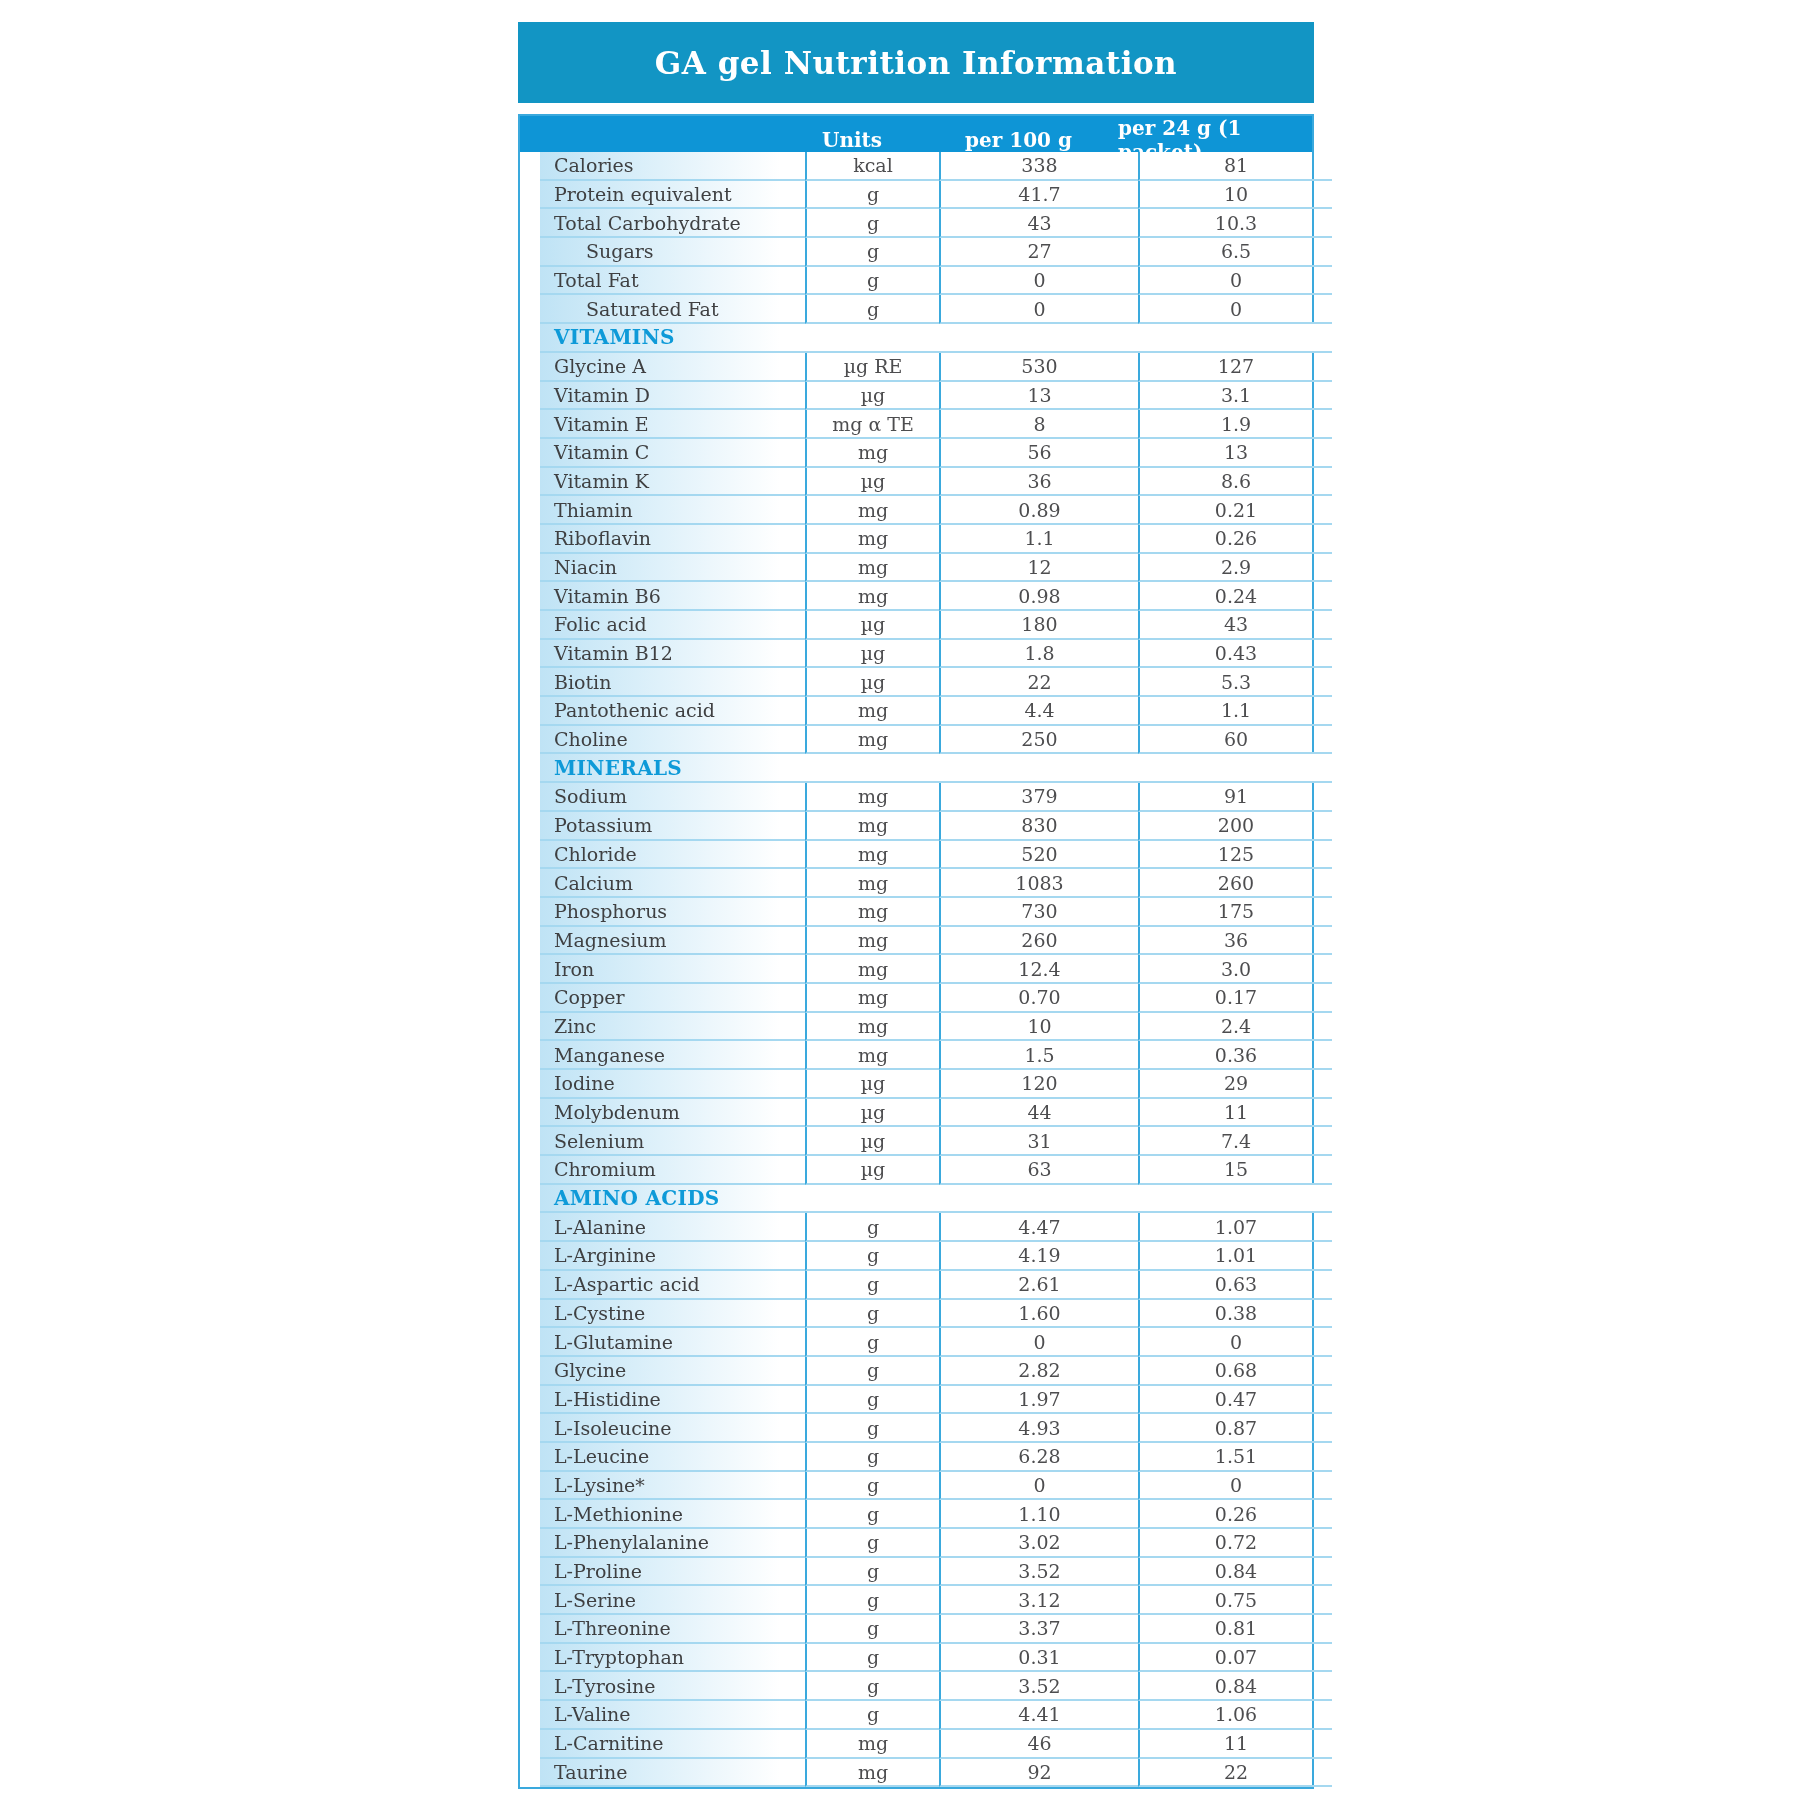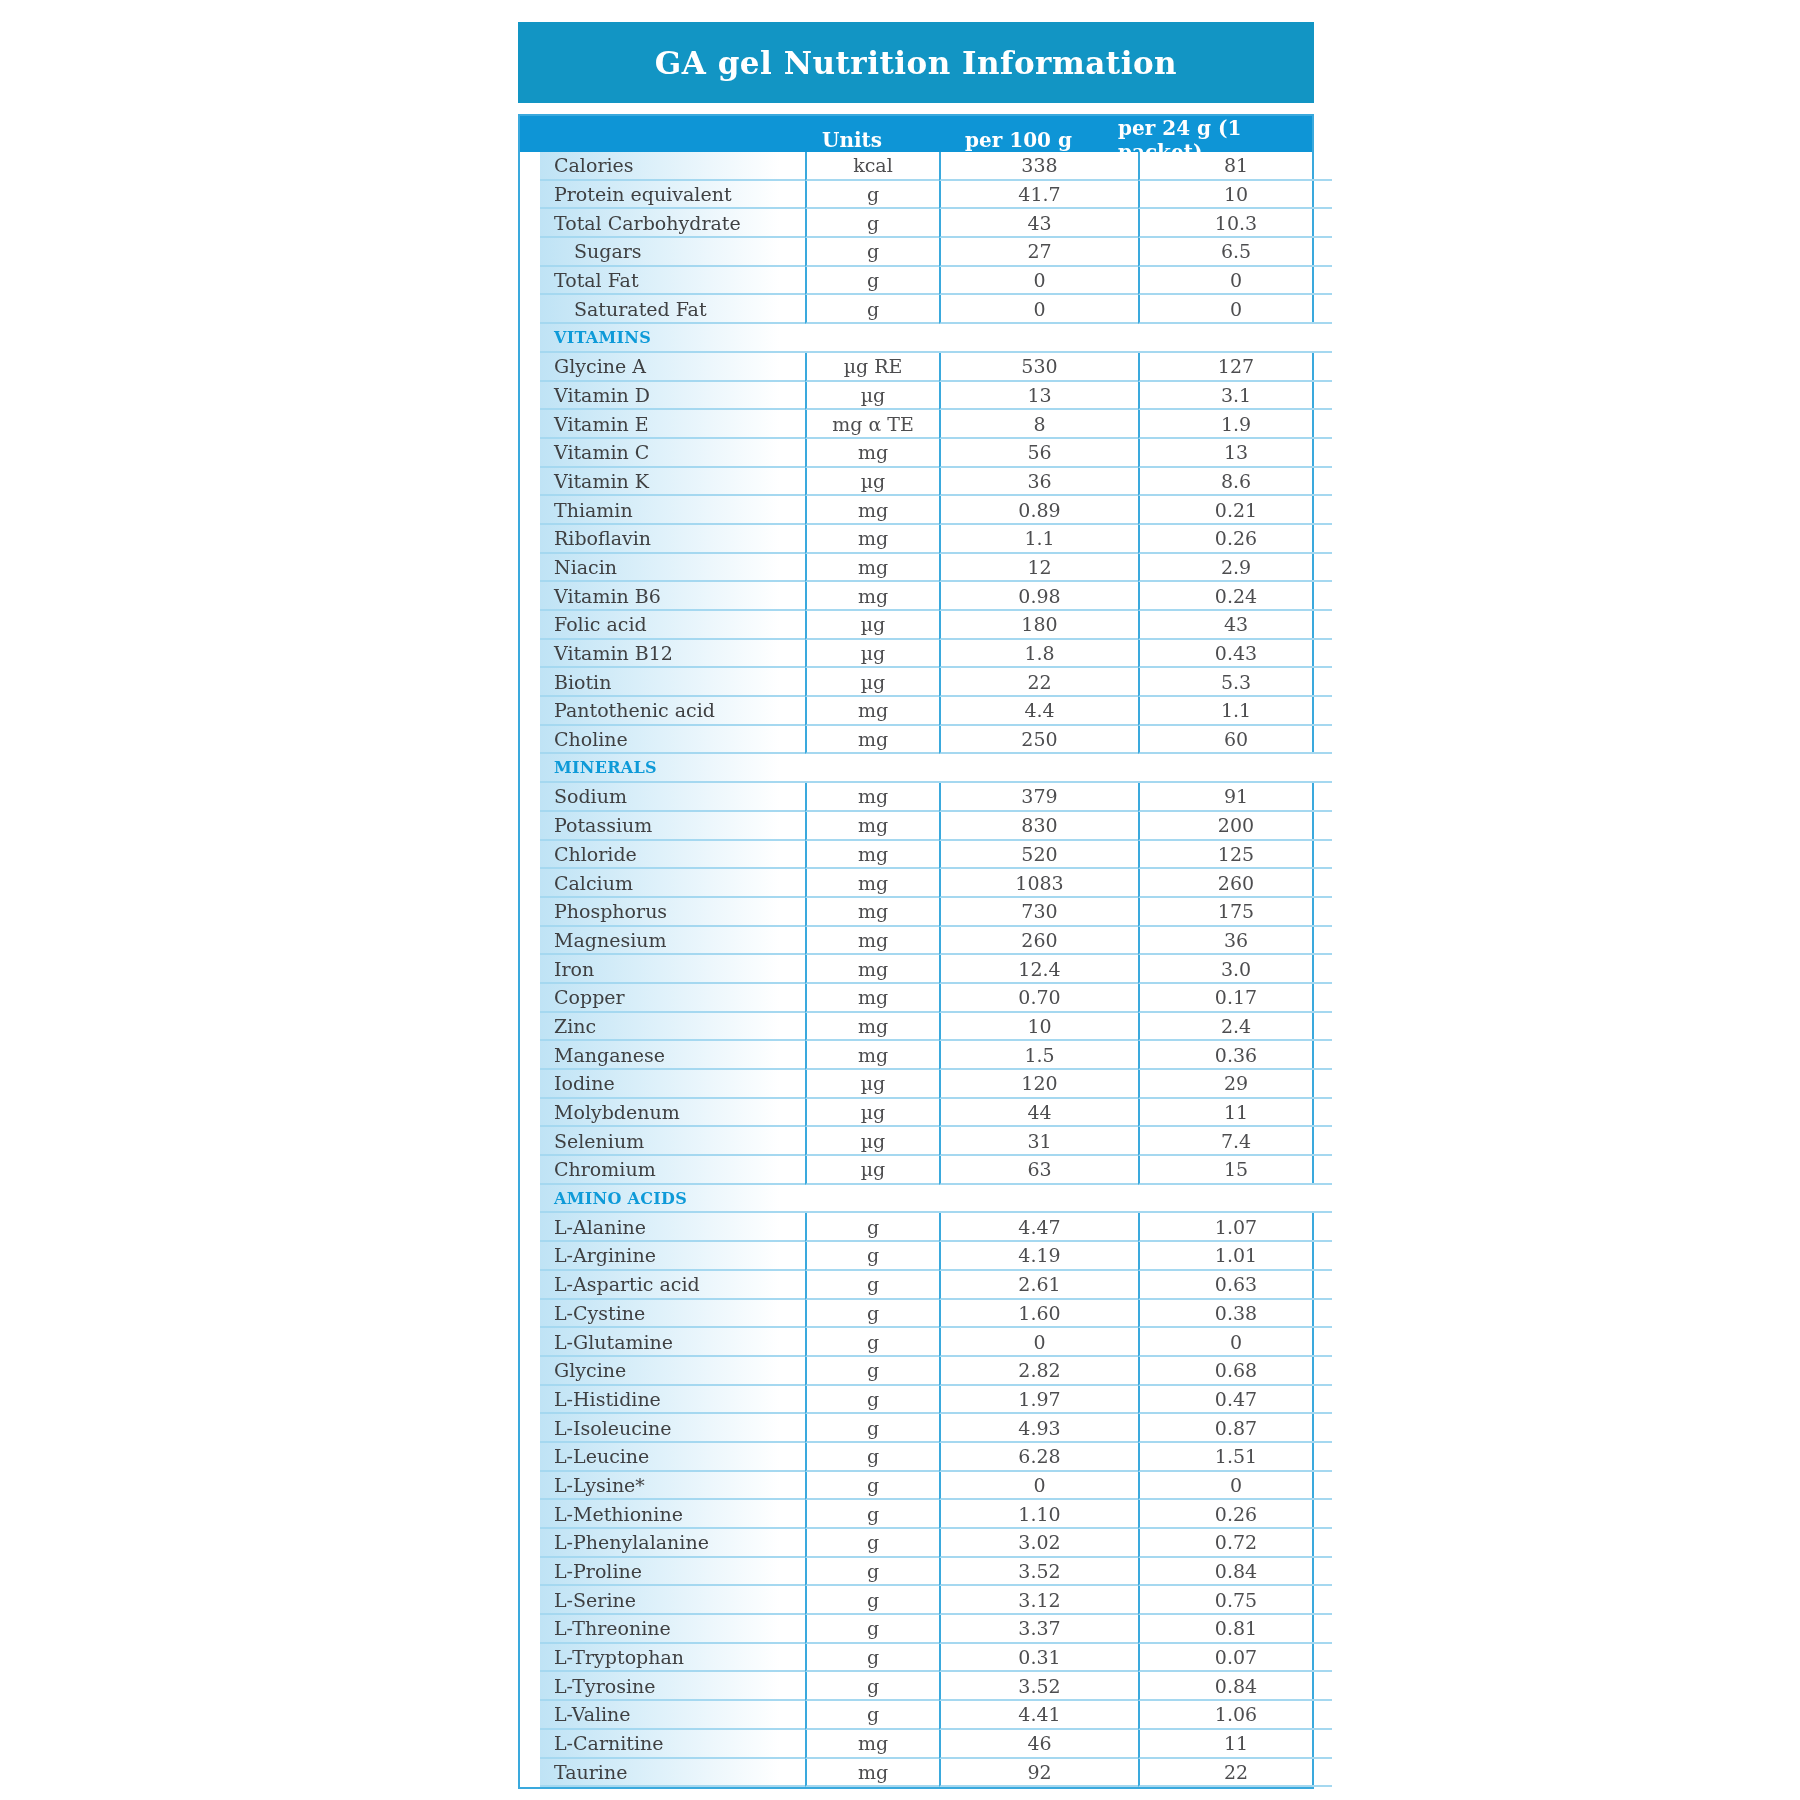--- a/index.html
+++ b/index.html
@@ -43,26 +43,26 @@
   .c{
     display:flex;align-items:center;
     border-bottom:2px solid var(--border-light);
     font-size:19px;color:var(--val-text);
     overflow:hidden;white-space:nowrap;
   }
   .c.name{
     padding-left:14px;color:var(--text);
     background:linear-gradient(90deg,var(--grad-start) 0px,#ffffff 240px);
   }
-  .c.name.indent{padding-left:34px;}
+  .c.name.indent{padding-left:46px;}
   .c.unit,.c.val{justify-content:center;border-left:2px solid var(--border-strong);}
   .c.section{
     grid-column:1 / -1;padding-left:14px;
     background:linear-gradient(90deg,var(--grad-start) 0px,#ffffff 240px);
-    color:var(--section-label);font-weight:bold;font-size:16px;letter-spacing:0.3px;
+    color:var(--section-label);font-weight:bold;font-size:20px;letter-spacing:0.3px;
   }
 </style>
 </head>
 <body>
 
 <div class="panel">
   <div class="title-bar">
     <span>GA gel Nutrition Information</span>
   </div>
   <div class="gap"></div>

